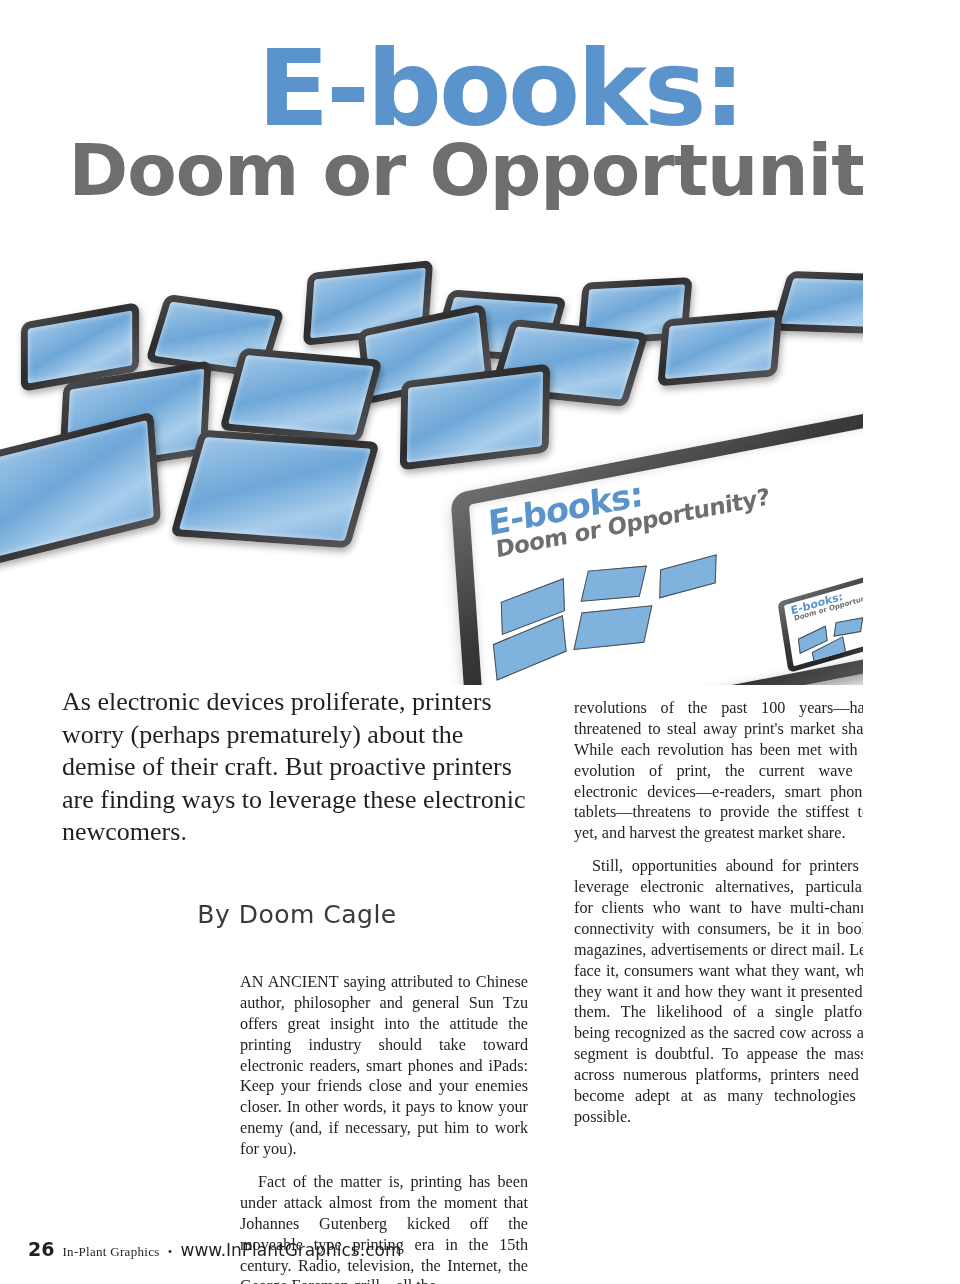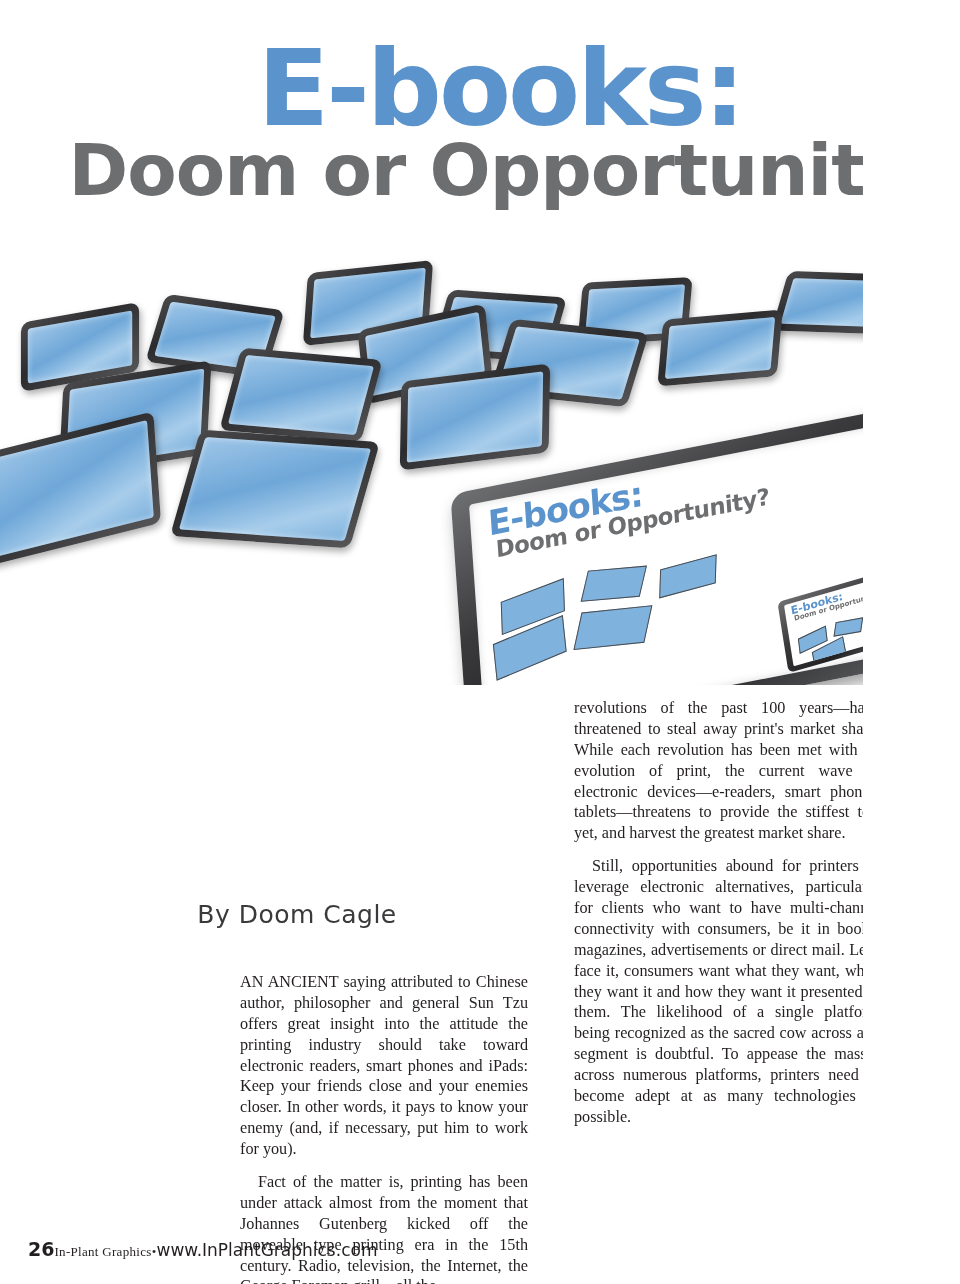--- a/index.html
+++ b/index.html
@@ -222,20 +222,21 @@
     letter-spacing: -0.2px;
   }
 
   
   .footer {
     position: absolute;
     left: 28px;
     bottom: 24px;
     display: flex;
     align-items: baseline;
+    gap: 8px;
   }
   .folio {
     font-family: "DejaVu Sans", sans-serif;
     font-weight: bold;
     font-size: 19px;
     color: #231f20;
   }
   .footer-text {
     font-family: "Liberation Serif", serif;
     font-size: 13px;
@@ -320,20 +321,21 @@
             <div class="hero-mini-sub">Doom or Opportunity?</div>
             <div class="mini-shape" style="left:8px; top:34px; width:28px; height:13px; transform:rotate(-10deg) skewX(-12deg);"></div>
             <div class="mini-shape" style="left:46px; top:32px; width:26px; height:12px; transform:rotate(6deg) skewX(-12deg);"></div>
             <div class="mini-shape" style="left:20px; top:50px; width:32px; height:14px; transform:rotate(-12deg) skewX(-10deg);"></div>
           </div>
         </div>
       </div>
     </div>
   </div>
 
+  <div class="deck">As electronic devices proliferate, printers worry (perhaps prematurely) about the demise of their craft. But proactive printers are finding ways to leverage these electronic newcomers.</div>
 
   <div class="byline">By Doom Cagle</div>
 
   <div class="col-left">
     <p class="first">AN ANCIENT saying attributed to Chinese author, philosopher and general Sun Tzu offers great insight into the attitude the printing industry should take toward electronic readers, smart phones and iPads: Keep your friends close and your enemies closer. In other words, it pays to know your enemy (and, if necessary, put him to work for you).</p>
     <p>Fact of the matter is, printing has been under attack almost from the moment that Johannes Gutenberg kicked off the moveable type printing era in the 15th century. Radio, television, the Internet, the George Foreman grill—all the</p>
   </div>
 
   <div class="col-right">
     <p class="first">revolutions of the past 100 years—have threatened to steal away print's market share. While each revolution has been met with an evolution of print, the current wave of electronic devices—e-readers, smart phones, tablets—threatens to provide the stiffest test yet, and harvest the greatest market share.</p>

